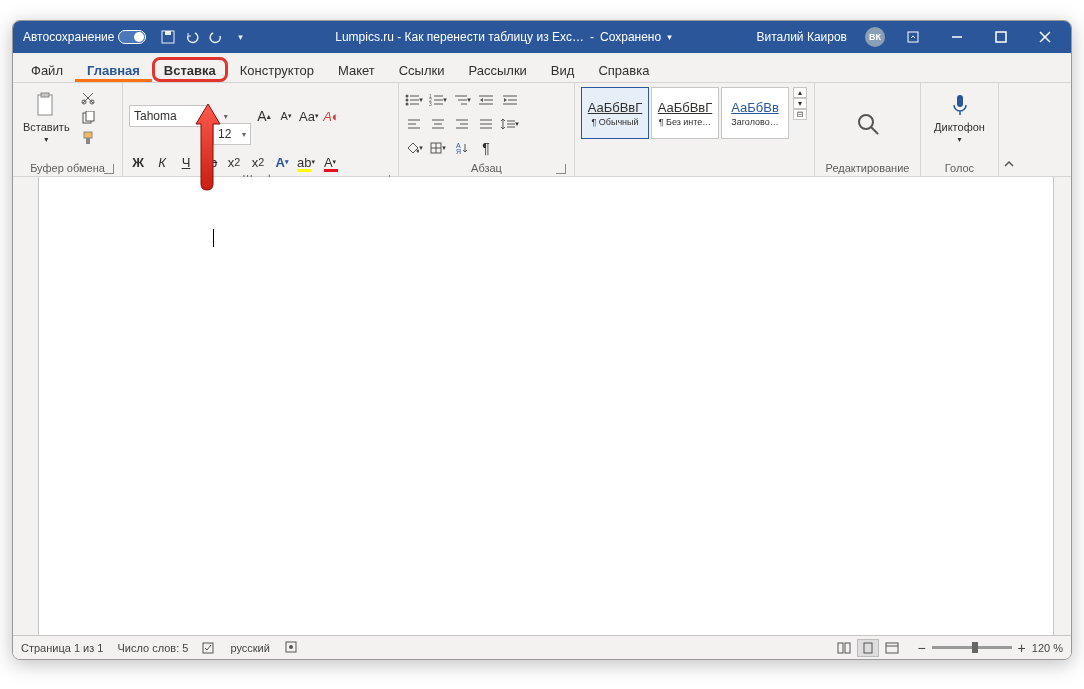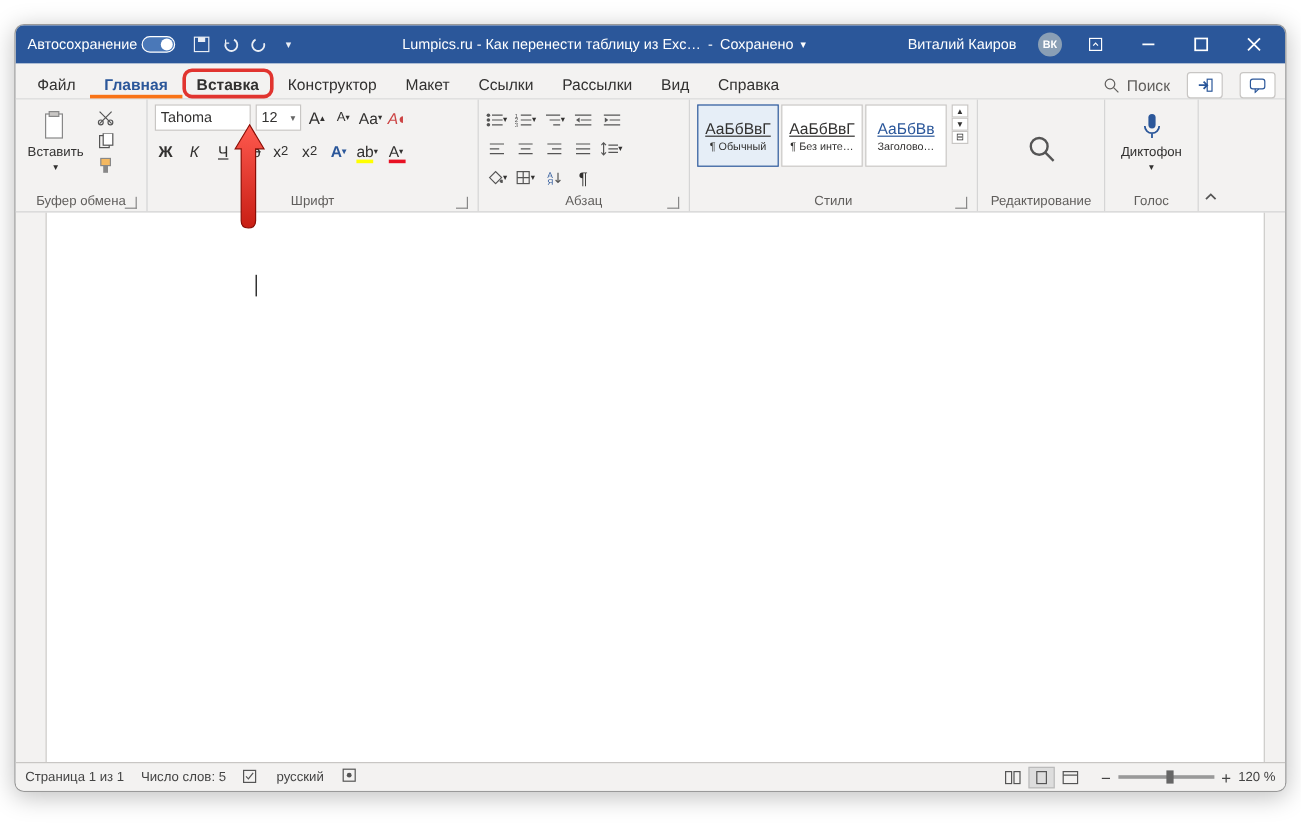--- a/index.html
+++ b/index.html
@@ -29,21 +29,21 @@
 .group-body{flex:1;display:flex;gap:4px;align-items:flex-start;}
 .group-label{text-align:center;font-size:11px;color:#605e5c;padding:2px 0;position:relative;}
 .launcher{position:absolute;right:2px;bottom:2px;width:10px;height:10px;border:1px solid #888;border-top:none;border-left:none;}
 .bigbtn{display:flex;flex-direction:column;align-items:center;gap:2px;padding:4px;min-width:44px;}
 .bigbtn .ic{width:28px;height:28px;}
 .smallcol{display:flex;flex-direction:column;gap:2px;padding-top:2px;}
 .smallbtn{width:20px;height:18px;display:flex;align-items:center;justify-content:center;}
 .font-row{display:flex;gap:4px;align-items:center;margin-bottom:4px;}
 .combo{border:1px solid #c8c6c4;background:#fff;height:22px;display:flex;align-items:center;padding:0 4px;font-size:12px;}
 .combo.font{width:80px;gap:47px;}
-.combo.size{width:38px;}
+.combo.size{width:38px;margin-top:36px;}
 .combo .dd{margin-left:auto;font-size:8px;color:#666;}
 .icon-row{display:flex;gap:6px;align-items:center;}
 .ib{min-width:18px;height:18px;display:flex;align-items:center;justify-content:center;font-size:13px;}
 .colorswatch{width:14px;height:3px;}
 .style-gallery{display:flex;gap:2px;}
 .style-item{width:68px;height:52px;border:1px solid #c8c6c4;background:#fff;display:flex;flex-direction:column;align-items:center;justify-content:center;font-size:9px;padding:2px;}
 .style-item .preview{font-size:13px;margin-bottom:2px;text-decoration:underline;}
 .style-item.sel{border:1px solid #2b579a;background:#e6eef7;}
 .style-nav{display:flex;flex-direction:column;width:14px;}
 .style-nav div{flex:1;border:1px solid #c8c6c4;background:#fff;display:flex;align-items:center;justify-content:center;font-size:8px;}
@@ -134,41 +134,20 @@
   <div class="tabs">
     <div class="tab">Файл</div>
     <div class="tab active">Главная</div>
     <div class="tab highlighted">Вставка</div>
     <div class="tab">Конструктор</div>
     <div class="tab">Макет</div>
     <div class="tab">Ссылки</div>
     <div class="tab">Рассылки</div>
     <div class="tab">Вид</div>
     <div class="tab">Справка</div>
-    <div class="search-area">
-      <div class="search-box">
-        <svg width="14" height="14">
-            <circle cx="6" cy="6" r="4" fill="none" stroke="#605e5c"></circle>
-            <line x1="9" y1="9" x2="13" y2="13" stroke="#605e5c"></line>
-          </svg>
-        <span>Поиск</span>
-      </div>
-      <div class="share-btn">
-          <svg width="14" height="14">
-            <path d="M2 7 L8 7 M6 4 L9 7 L6 10" fill="none" stroke="#2b579a" stroke-width="1.5"></path>
-            <rect x="9" y="2" width="4" height="10" fill="none" stroke="#2b579a"></rect>
-          </svg>
-        </div>
-      <div class="comment-btn">
-          <svg width="14" height="14">
-            <rect x="1" y="2" width="12" height="8" rx="2" fill="none" stroke="#2b579a"></rect>
-            <path d="M5 10 L5 13 L8 10" fill="none" stroke="#2b579a"></path>
-          </svg>
-        </div>
-    </div>
   </div>
 
   <div class="ribbon">
 
     <div class="group" style="width:110px;">
       <div class="group-body">
         <div class="bigbtn">
           <svg class="ic" viewBox="0 0 28 28">
               <rect x="6" y="4" width="14" height="20" fill="#fff" stroke="#888"></rect>
               <rect x="9" y="2" width="8" height="4" fill="#c8c6c4" stroke="#888"></rect>
@@ -371,21 +350,20 @@
               <div class="preview" style="color:#2b579a;">АаБбВв</div>
               <div>Заголово…</div>
             </div>
         </div>
         <div class="style-nav">
           <div>▴</div>
           <div>▾</div>
           <div>⊟</div>
         </div>
       </div>
-      <div class="group-label"><span>Стили</span><div class="launcher"></div></div>
     </div>
 
     <div class="group" style="width:106px;">
       <div class="group-body" style="justify-content:center;align-items:center;">
         <div class="bigbtn">
           <svg class="ic" viewBox="0 0 28 28">
               <circle cx="12" cy="12" r="7" fill="none" stroke="#555" stroke-width="2"></circle>
               <line x1="17" y1="17" x2="24" y2="24" stroke="#555" stroke-width="2"></line>
             </svg>
         </div>

